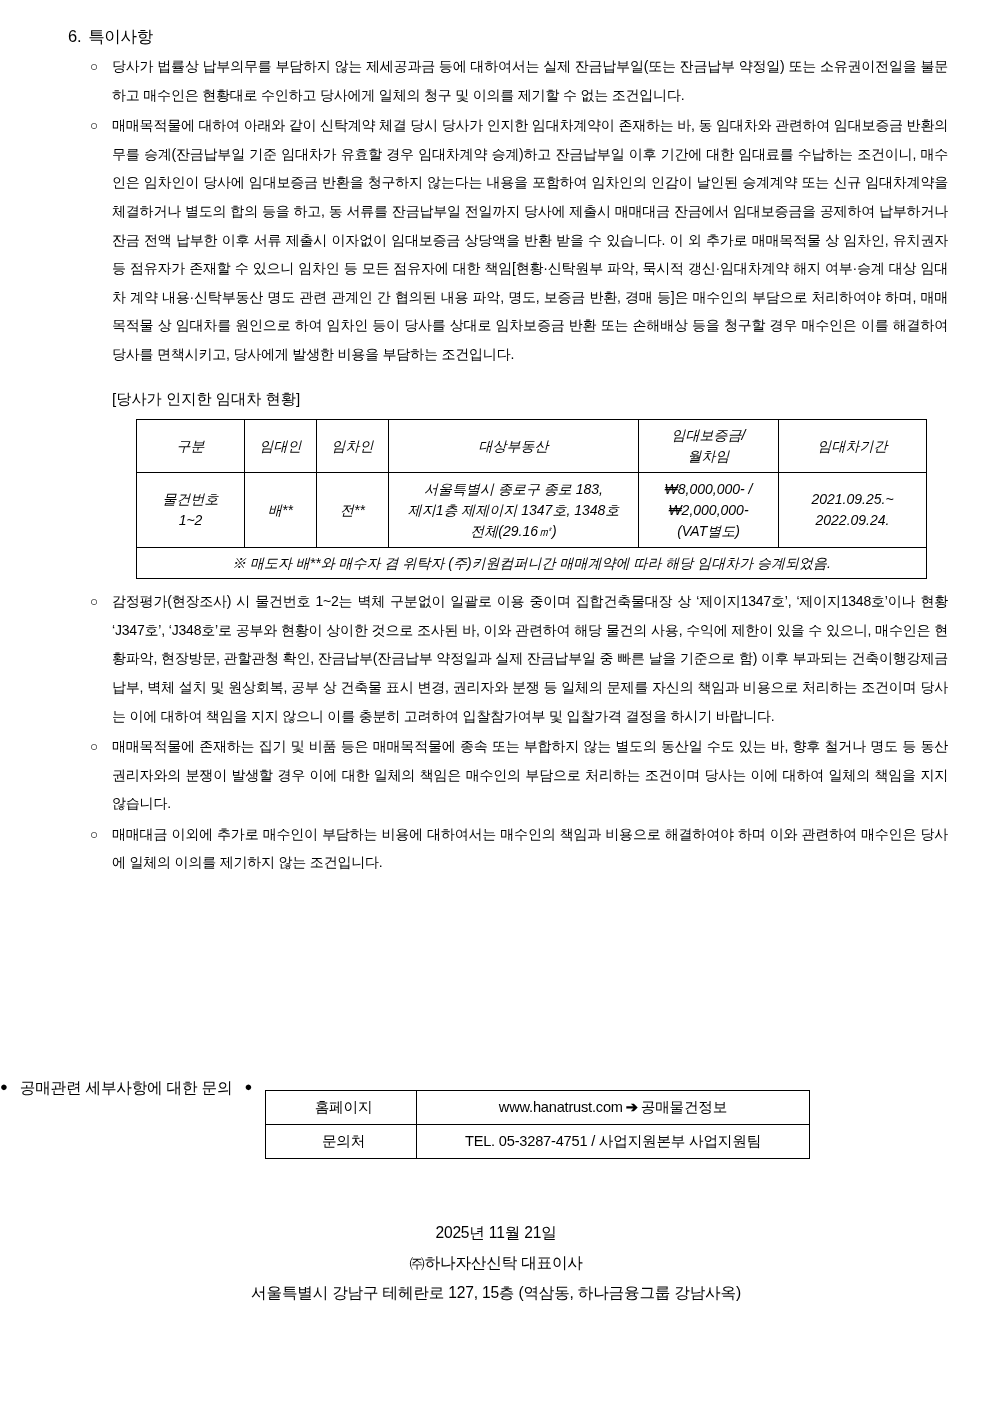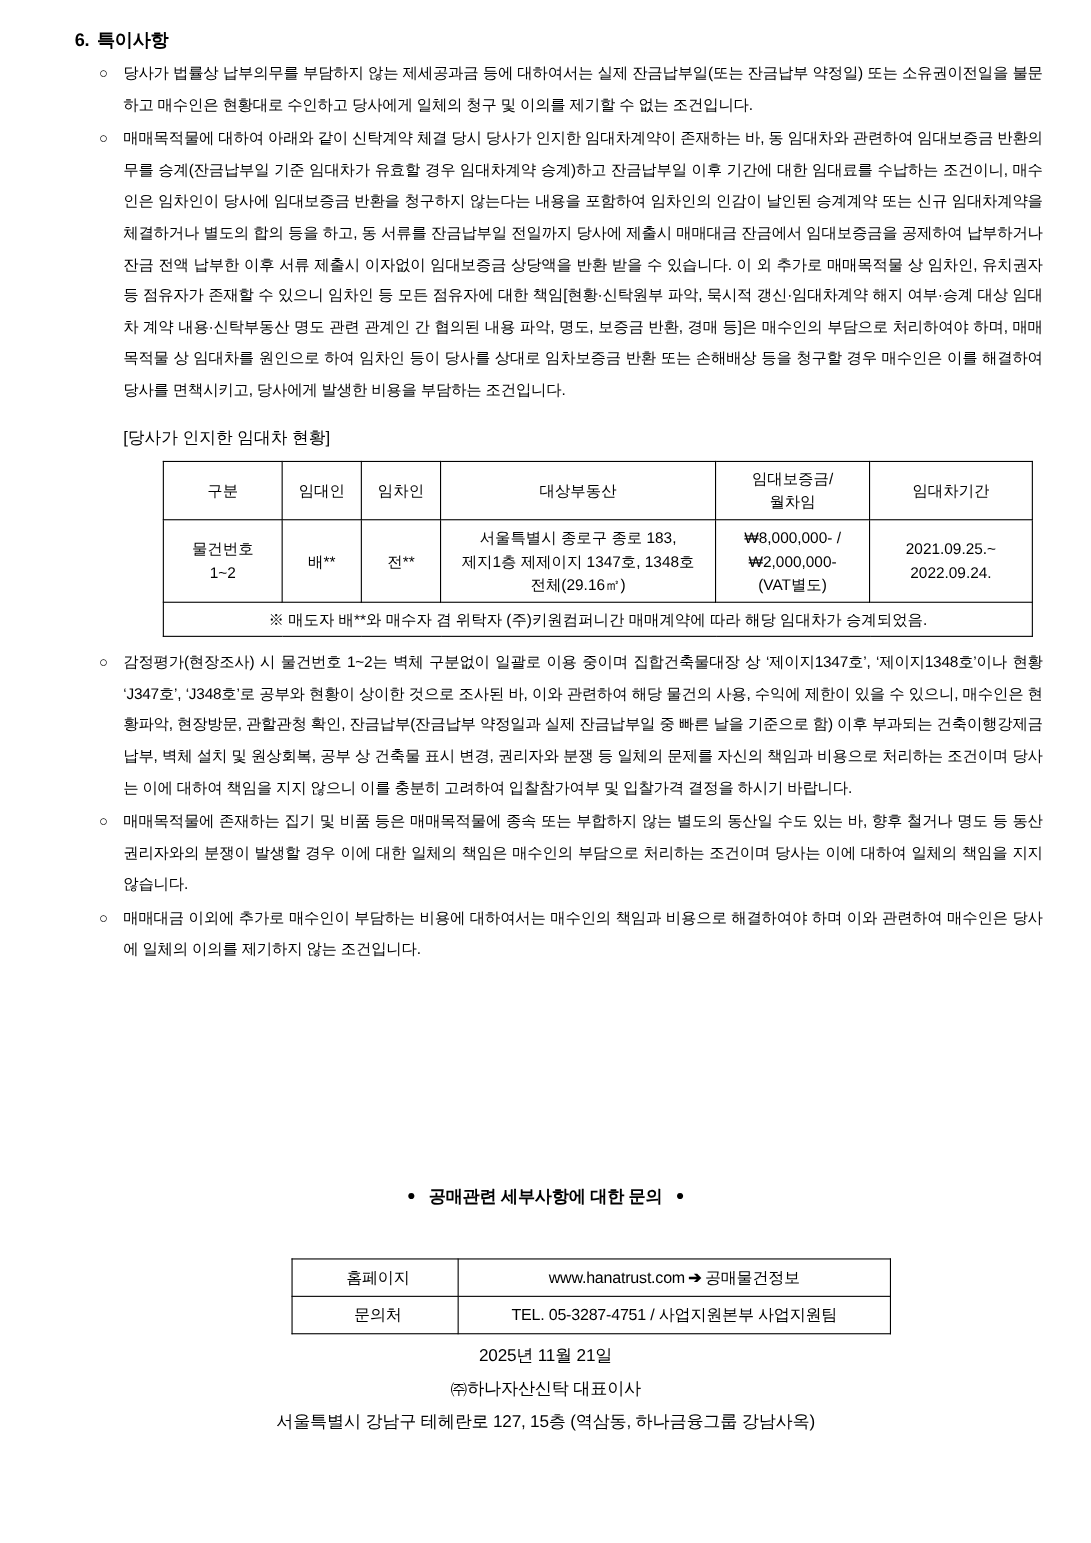--- a/index.html
+++ b/index.html
@@ -22,21 +22,21 @@
     padding: 0;
     box-sizing: border-box;
   }
 
   
   .section-head {
     position: absolute;
     left: 68px;
     top: 26px;
     font-size: 16.5px;
-    font-weight: bold;
+    font-weight: normal;
     letter-spacing: -0.3px;
   }
   .section-head .num {
     margin-right: 7px;
   }
 
   
   .body-list {
     position: absolute;
     left: 86px;
@@ -65,22 +65,23 @@
 
   
   .tenant-label {
     font-size: 15.2px;
     line-height: 28.6px;
     margin-top: 16px;
   }
 
   
   .lease-table-wrap {
-    margin: 6px 0 8px 36px;
+    margin: 6px 0 8px 24px;
     width: 790px;
+    font-style: italic;
   }
   table.lease {
     border-collapse: collapse;
     width: 790px;
     table-layout: fixed;
   }
   table.lease th, table.lease td {
     border: 1px solid #000;
     text-align: center;
     vertical-align: middle;
@@ -102,33 +103,33 @@
     padding: 3px 6px !important;
     height: 24px;
   }
 
   
   .contact-title {
     position: absolute;
     left: 0;
     top: 1078px;
     width: 992px;
-    text-align: center;
+    text-align: left;
     font-size: 15.6px;
-    font-weight: bold;
+    font-weight: normal;
     letter-spacing: -0.2px;
   }
   .contact-title .dot {
     font-size: 13px;
     vertical-align: 2px;
   }
   .contact-table-wrap {
     position: absolute;
     left: 225px;
-    top: 1144px;
+    top: 1090px;
     width: 503px;
     padding-left: 40px;
   }
   table.contact {
     border-collapse: collapse;
     width: 545px;
     table-layout: fixed;
   }
   table.contact td {
     border: 1px solid #000;

